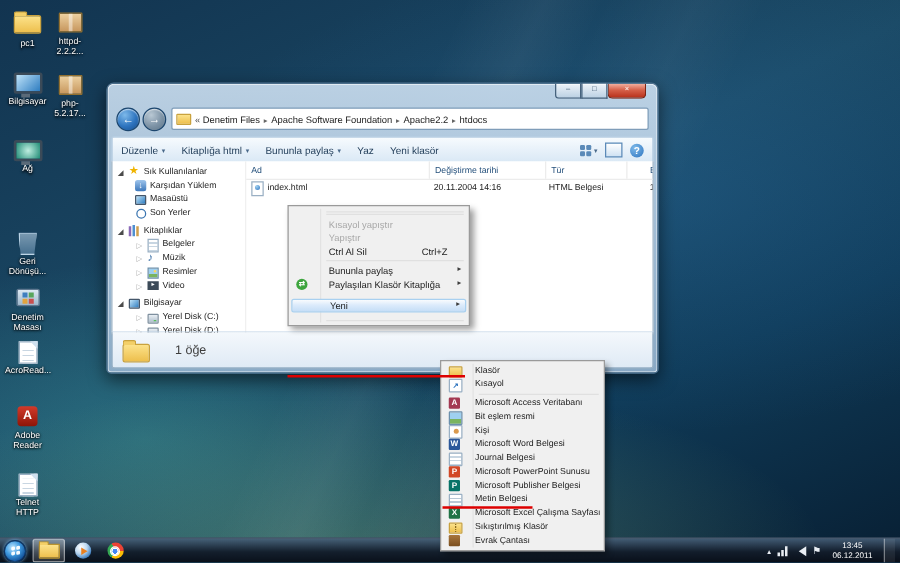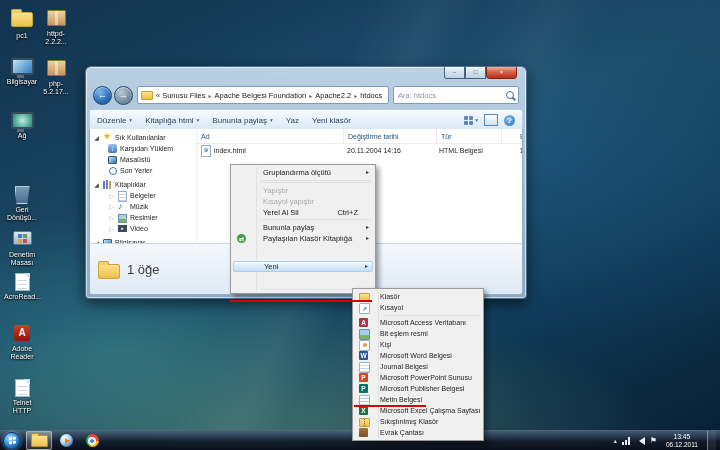--- a/index.html
+++ b/index.html
@@ -129,33 +129,33 @@
   .col{border-right:1px solid #ececec;padding:0 4px;display:flex;align-items:center;white-space:nowrap;}
   .c-name{width:138px;}.c-date{width:84px;}.c-type{width:56px;}.c-size{width:32px;justify-content:flex-end;}
   .frow{display:flex;height:13px;align-items:center;font-size:7px;color:#222;}
   .fcell{padding:0 4px;display:flex;align-items:center;gap:3px;white-space:nowrap;}
   .fico{width:8px;height:10px;background:#fff;border:1px solid #9ab0c4;position:relative;flex:none;}
   .fico::after{content:"";position:absolute;left:1.5px;top:2.5px;width:4px;height:4px;border-radius:50%;
     background:radial-gradient(circle at 35% 30%,#9fd0f0,#2e74bf);}
 
   .details{position:absolute;left:3px;right:3px;bottom:3px;height:26px;
     background:linear-gradient(#f4f8fc,#dfeaf5);border:1px solid #98b0c4;border-top:1px solid #c5d6e8;
-    display:flex;align-items:center;gap:7px;padding:12px 8px;font-size:13px;color:#3c3c3c;border-radius:0 0 3px 3px;}
+    display:flex;align-items:center;gap:20px;padding:1px 8px;font-size:10px;color:#3c3c3c;border-radius:0 0 3px 3px;}
   .details .big-folder{width:20px;height:13px;}
 
   
   .cm{position:absolute;background:#f0f0f0;border:1px solid #9a9a9a;box-shadow:3px 3px 5px rgba(0,0,0,.4);
     padding:2px;z-index:50;}
   .cm::before{content:"";position:absolute;left:25px;top:2px;bottom:2px;width:1px;background:#e2e2e2;}
   .cm-main{left:230px;top:164px;width:140px;}
   .cm-sub{left:352px;top:288px;width:126px;z-index:60;}
   .mi{position:relative;height:11px;line-height:11px;padding-left:30px;font-size:7.5px;color:#1c1c1c;white-space:nowrap;}
   .cm-sub .mi{padding-left:25px;font-size:7px;}
   .mi.hl{background:linear-gradient(#f8fbfe,#dcebfb 45%,#c6def7);border:1px solid #a8d0f0;border-radius:2px;
-    height:9px;line-height:9px;margin:17px 0;}
+    height:9px;line-height:9px;margin:6px 0;}
   .mi.dis{color:#a8a8a8;}
   .mi .sc{position:absolute;right:15px;}
   .mi.sub::after{content:"▸";position:absolute;right:4px;top:0;font-size:6px;color:#3c3c3c;}
   .cm .sep{height:1px;background:#e0e0e0;margin:1.5px 2px 1.5px 28px;}
   .ic{position:absolute;left:4px;top:1px;width:9px;height:9px;border-radius:1px;
     color:#fff;font-size:6.5px;line-height:9px;text-align:center;font-weight:bold;}
   .ic-folder2{background:linear-gradient(#fce28a,#edbf4d);border:1px solid #c9a23e;height:7px;top:2px;}
   .ic-shortcut{background:#fff;border:1px solid #9ab0c4;color:#2e74bf;}
   .ic-shortcut::after{content:"↗";font-size:6px;}
   .ic-access{background:#a33952;}
@@ -294,30 +294,26 @@
     <div class="capbtn">□</div>
     <div class="capbtn close">×</div>
   </div>
 
   <div class="navrow">
     <div class="navbtn back">←</div>
     <div class="navbtn fwd">→</div>
     <div class="crumb">
       <span class="mini-folder"></span>
       <span class="pfx">«</span>
-      <span class="seg">Sunusu Files</span>
-      <span class="seg">Apache Belgesi Foundation</span>
+      <span class="seg">Denetim Files</span>
+      <span class="seg">Apache Software Foundation</span>
       <span class="seg">Apache2.2</span>
       <span class="seg last">htdocs</span>
       <span class="spacer"></span>
 
-    </div>
-    <div class="search">
-      <span>Ara: htdocs</span>
-      <span class="mag"></span>
     </div>
   </div>
 
   <div class="toolbar">
     <span class="tb-item dd">Düzenle</span>
     <span class="tb-item dd">Kitaplığa html</span>
     <span class="tb-item dd">Bununla paylaş</span>
     <span class="tb-item">Yaz</span>
     <span class="tb-item">Yeni klasör</span>
     <span class="tb-right">
@@ -442,27 +438,26 @@
     </div>
   </div>
 
   <div class="details">
     <div class="icon-folder big-folder"></div>
     <span>1 öğe</span>
   </div>
 </div>
 
 <div class="cm cm-main">
-  <div class="mi sub"><span>Gruplandırma ölçütü</span></div>
   <div class="sep"></div>
   <div class="sep"></div>
+  <div class="mi dis"><span>Kısayol yapıştır</span></div>
   <div class="mi dis"><span>Yapıştır</span></div>
-  <div class="mi dis"><span>Kısayol yapıştır</span></div>
-  <div class="mi">
-    <span>Yerel Al Sil</span>
+  <div class="mi">
+    <span>Ctrl Al Sil</span>
     <span class="sc">Ctrl+Z</span>
   </div>
   <div class="sep"></div>
   <div class="mi sub"><span>Bununla paylaş</span></div>
   <div class="mi sub">
     <span class="ic ic-sync"></span>
     <span>Paylaşılan Klasör Kitaplığa</span>
   </div>
   <div class="mi sub hl"><span>Yeni</span></div>
   <div class="sep"></div>

